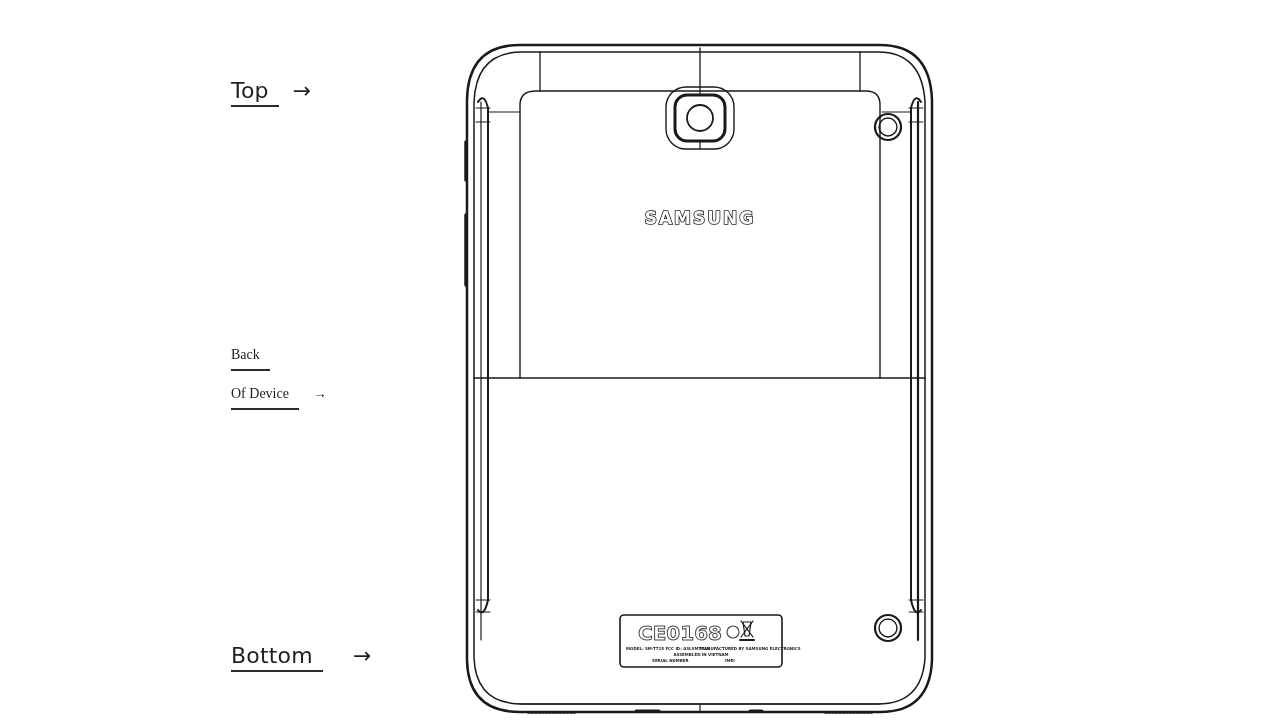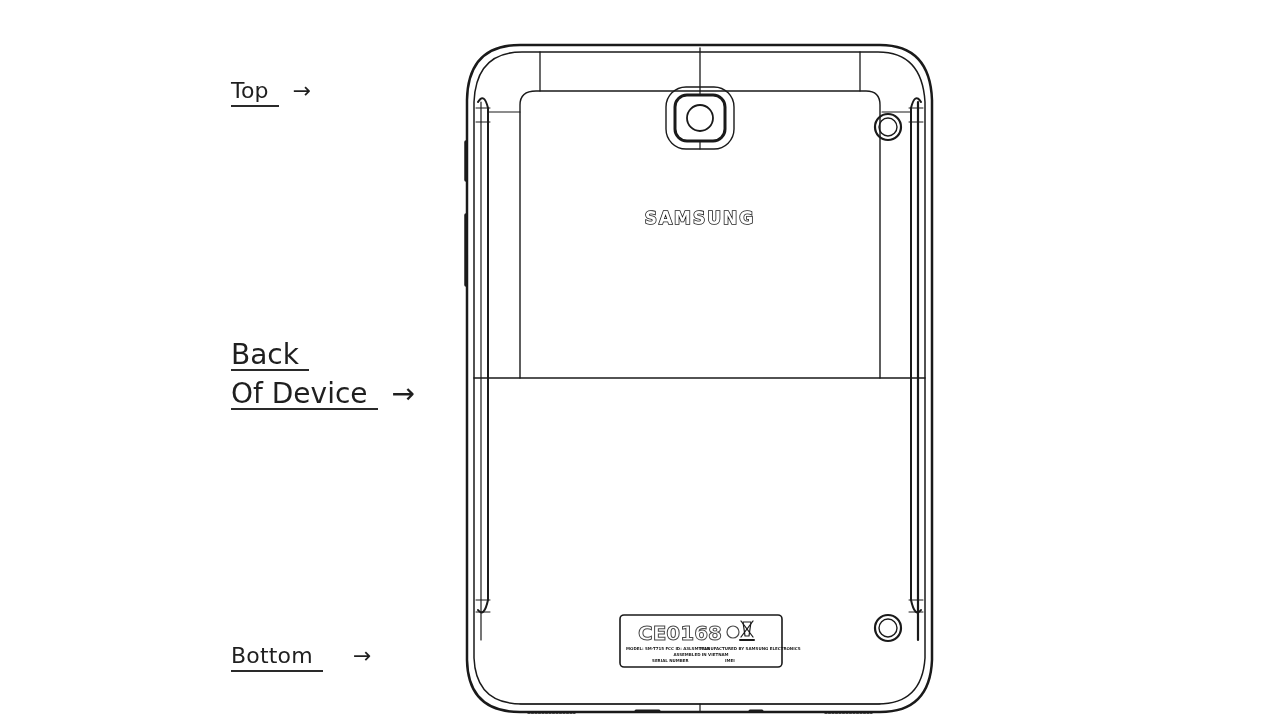--- a/index.html
+++ b/index.html
@@ -34,23 +34,24 @@
       padding-bottom: 1px;
       letter-spacing: 0.2px;
     }
     .label .arrow {
       margin-left: 14px;
       font-size: 22px;
       color: #1f1f1f;
     }
     .label-stack {
       position: absolute;
-      font-size: 28px;
+      font-size: 14px;
       line-height: 26px;
       color: #1f1f1f;
+      font-family: Liberation Serif, serif;
     }
     .label-stack .line {
       display: flex;
       align-items: baseline;
       margin-bottom: 10px;
       white-space: nowrap;
     }
     .label-stack .txt {
       display: inline-block;
       border-bottom: 2px solid #2a2a2a;

